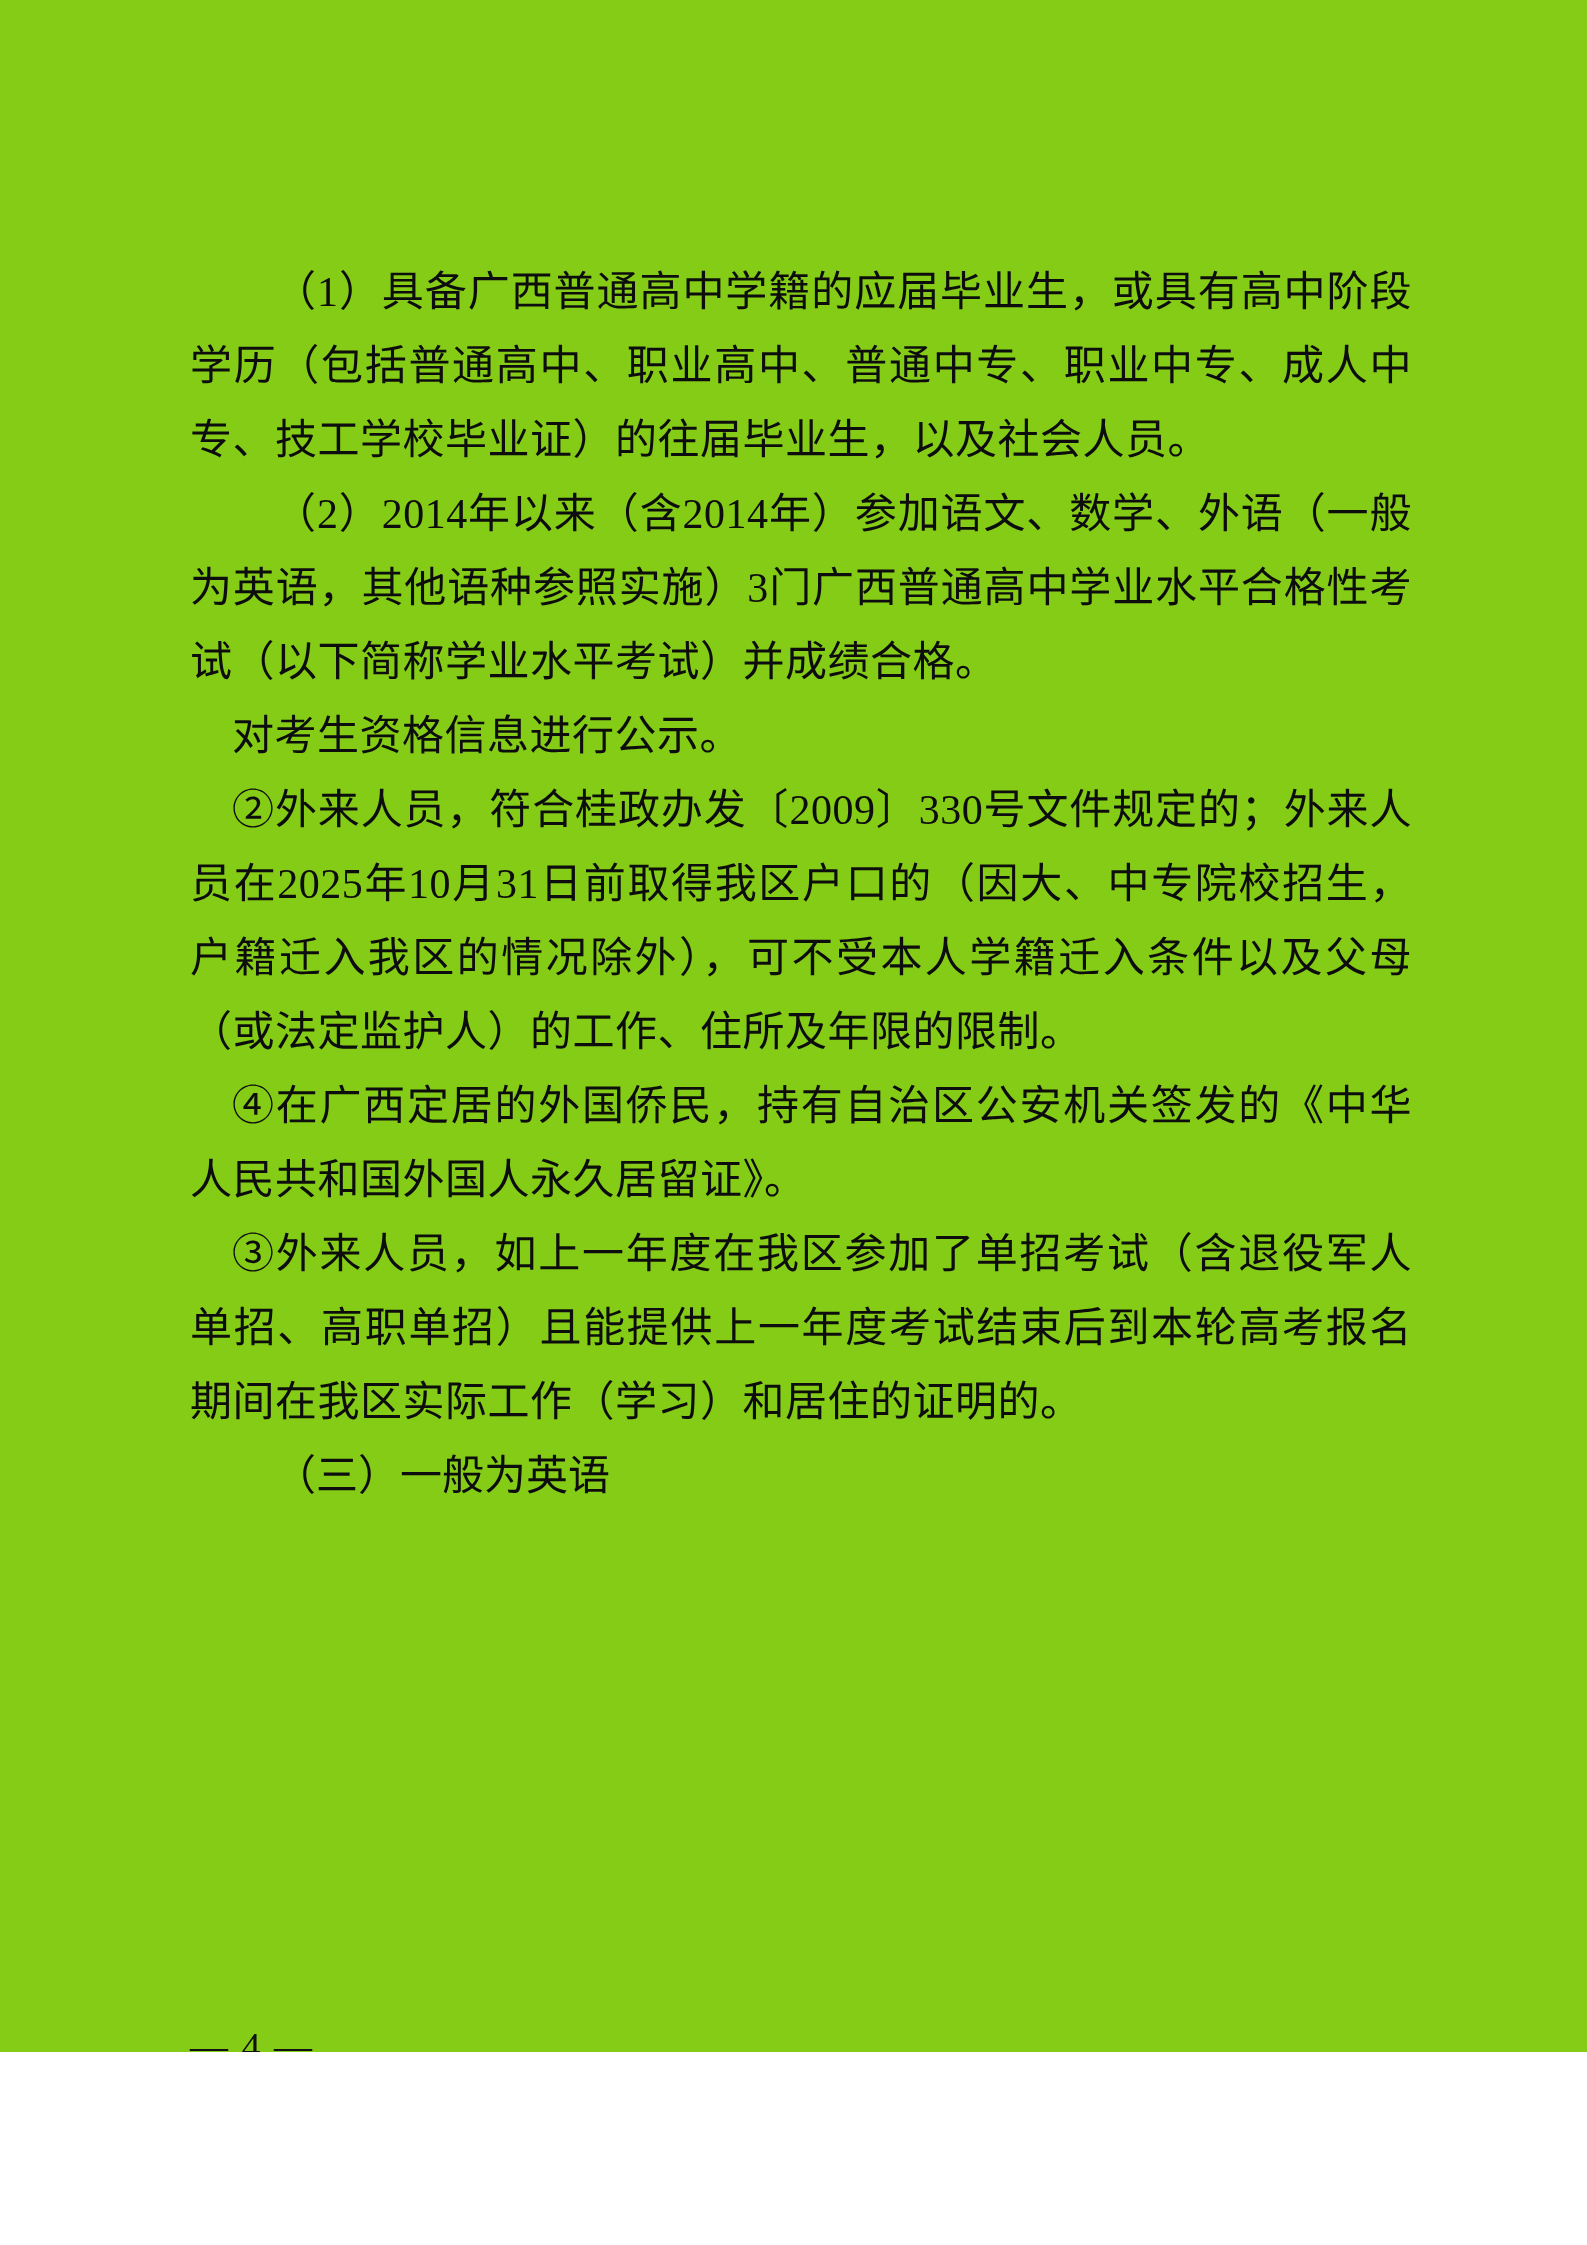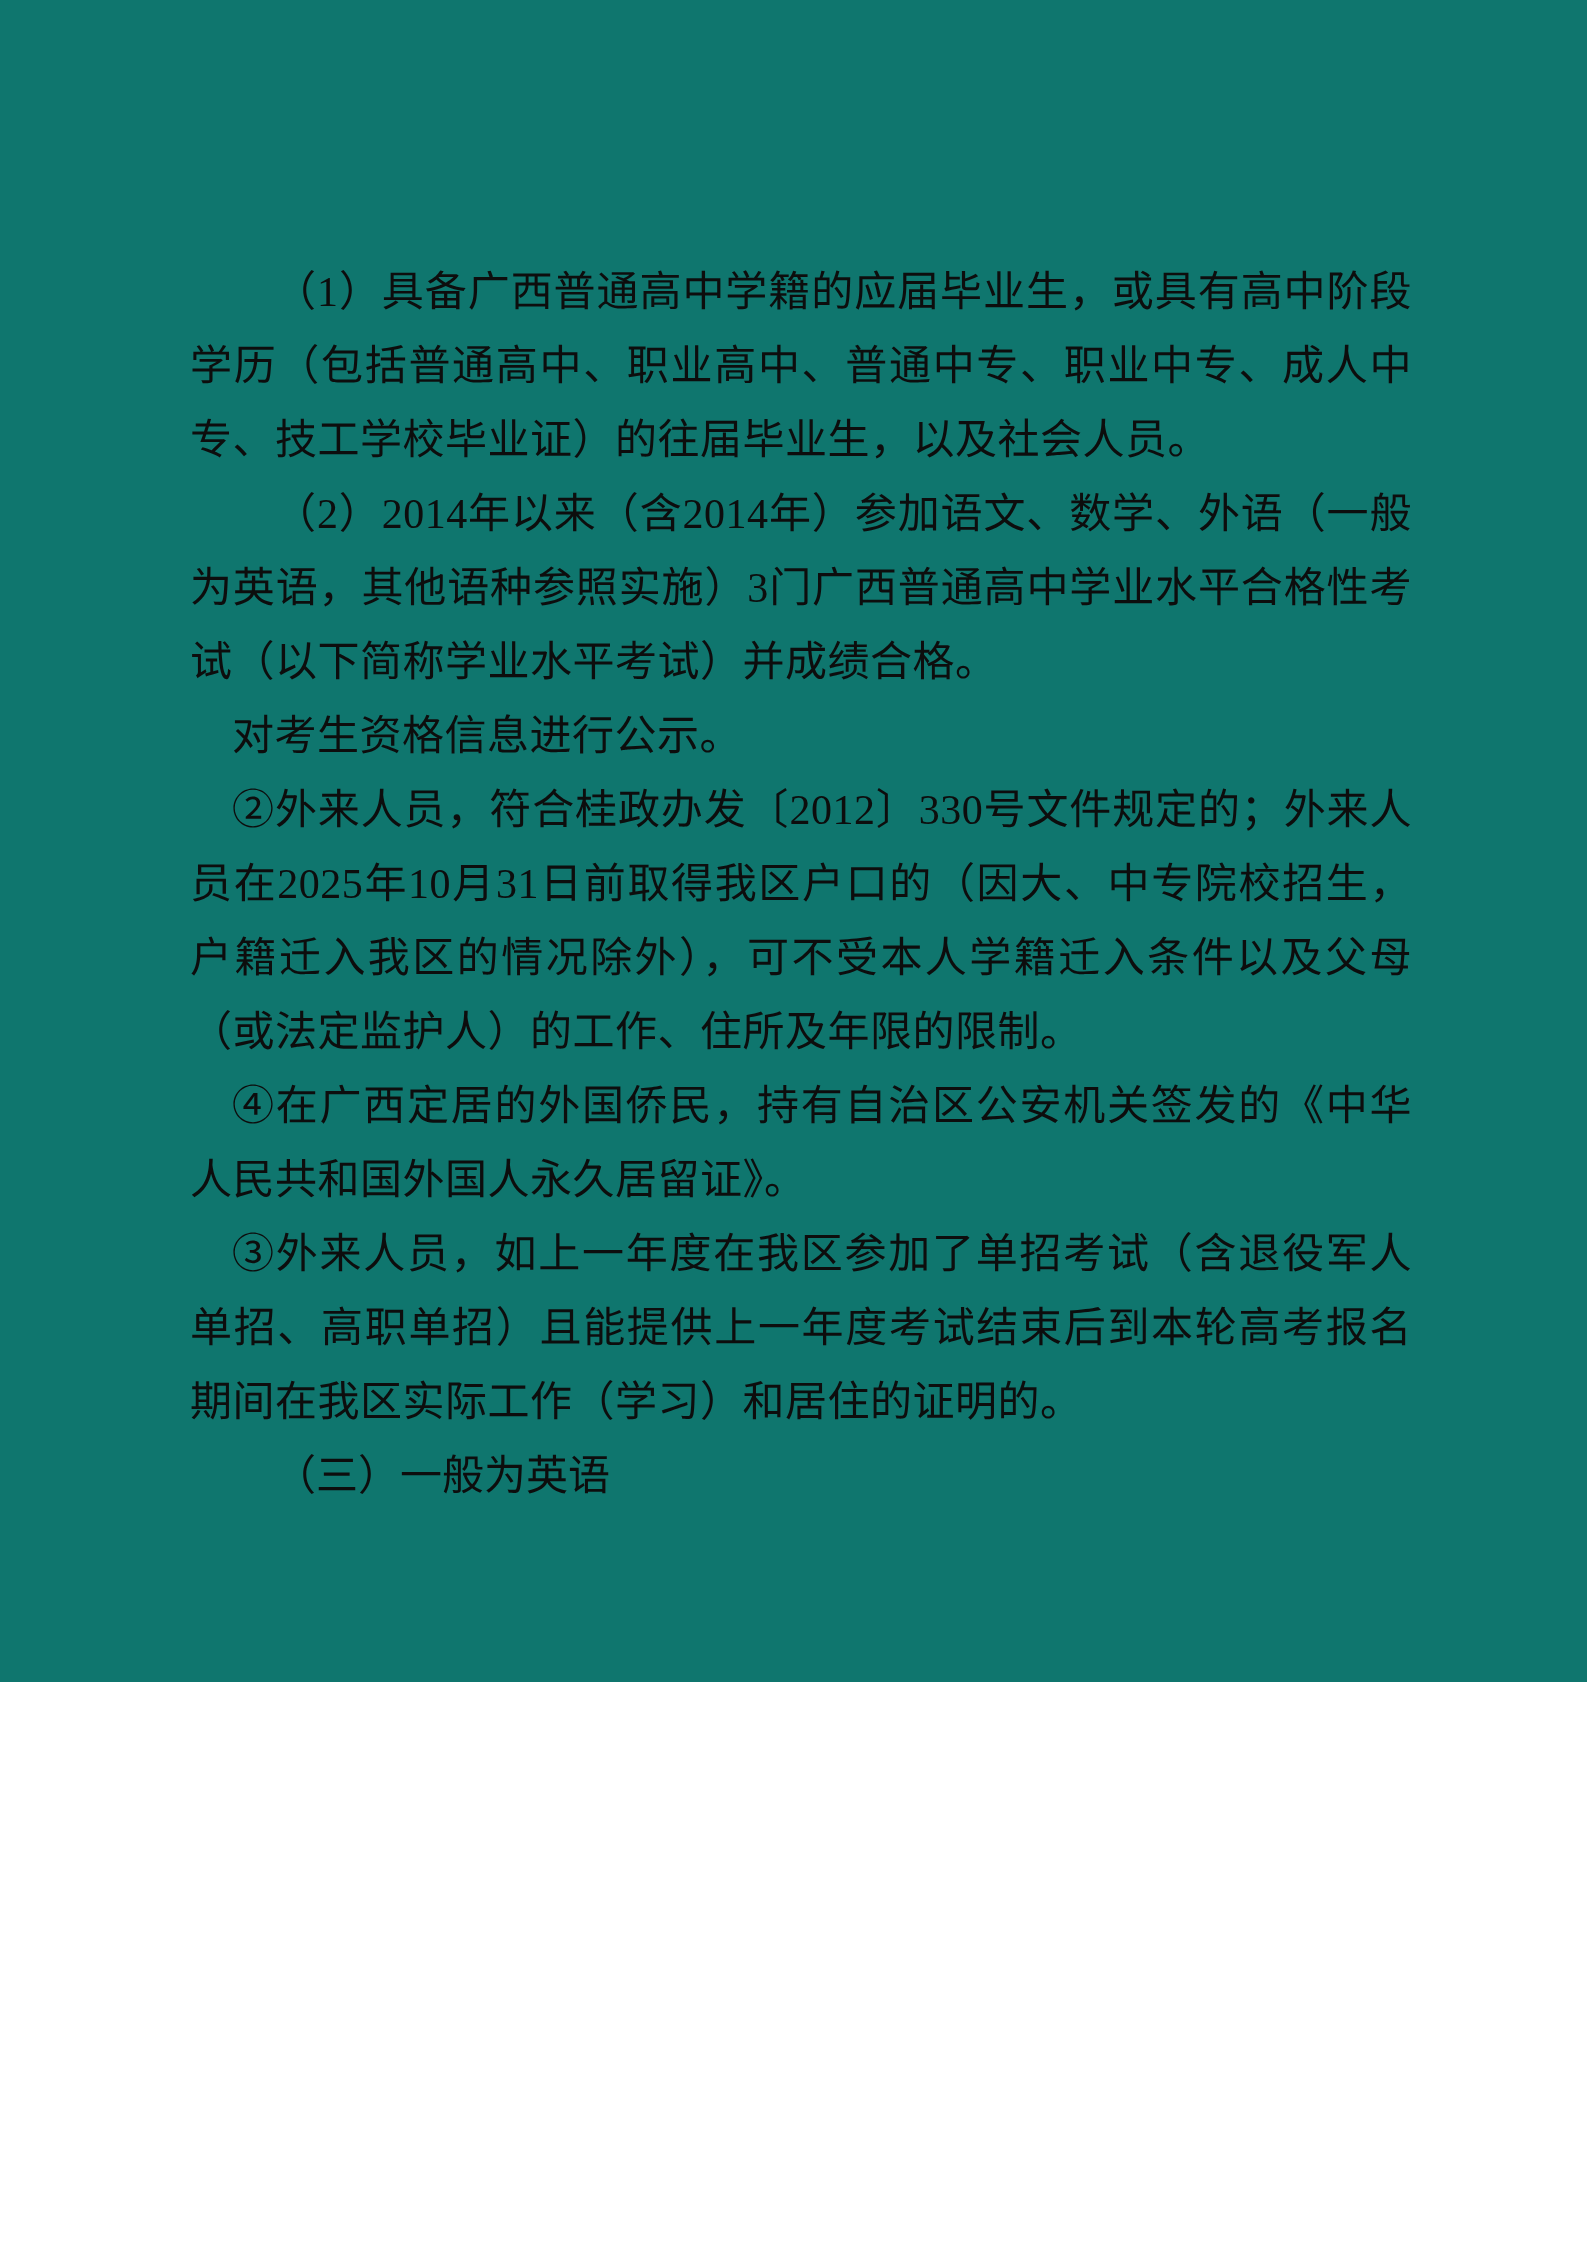--- a/index.html
+++ b/index.html
@@ -8,22 +8,22 @@
     padding: 0;
     background: #ffffff;
   }
   body {
     font-family: "Liberation Serif", "DejaVu Serif", serif;
     color: #111111;
   }
   .page {
     position: relative;
     width: 1587px;
-    height: 1682px;
-    background: #0f766e;
+    height: 2052px;
+    background: #84cc16;
     box-sizing: border-box;
     overflow: hidden;
   }
   .content {
     position: absolute;
     left: 190px;
     top: 255px;
     width: 1222px;
   }
   .para {
@@ -65,21 +65,21 @@
 </style>
 </head>
 <body>
 
 <div class="page">
   <div class="content">
 
     <p class="para">（1）具备广西普通高中学籍的应届毕业生，或具有高中阶段学历（包括普通高中、职业高中、普通中专、职业中专、成人中专、技工学校毕业证）的往届毕业生，以及社会人员。</p>
     <p class="para">（2）2014年以来（含2014年）参加语文、数学、外语（一般为英语，其他语种参照实施）3门广西普通高中学业水平合格性考试（以下简称学业水平考试）并成绩合格。</p>
     <p class="para sub">对考生资格信息进行公示。</p>
-    <p class="para sub">②外来人员，符合桂政办发〔2012〕330号文件规定的；外来人员在2025年10月31日前取得我区户口的（因大、中专院校招生，户籍迁入我区的情况除外），可不受本人学籍迁入条件以及父母（或法定监护人）的工作、住所及年限的限制。</p>
+    <p class="para sub">②外来人员，符合桂政办发〔2009〕330号文件规定的；外来人员在2025年10月31日前取得我区户口的（因大、中专院校招生，户籍迁入我区的情况除外），可不受本人学籍迁入条件以及父母（或法定监护人）的工作、住所及年限的限制。</p>
     <p class="para sub">④在广西定居的外国侨民，持有自治区公安机关签发的《中华人民共和国外国人永久居留证》。</p>
     <p class="para sub">③外来人员，如上一年度在我区参加了单招考试（含退役军人单招、高职单招）且能提供上一年度考试结束后到本轮高考报名期间在我区实际工作（学习）和居住的证明的。</p>
 
     <p class="heading">（三）一般为英语</p>
 
   </div>
 
   <div class="footer">
     <span class="pagenum">— 4 —</span>
   </div>

